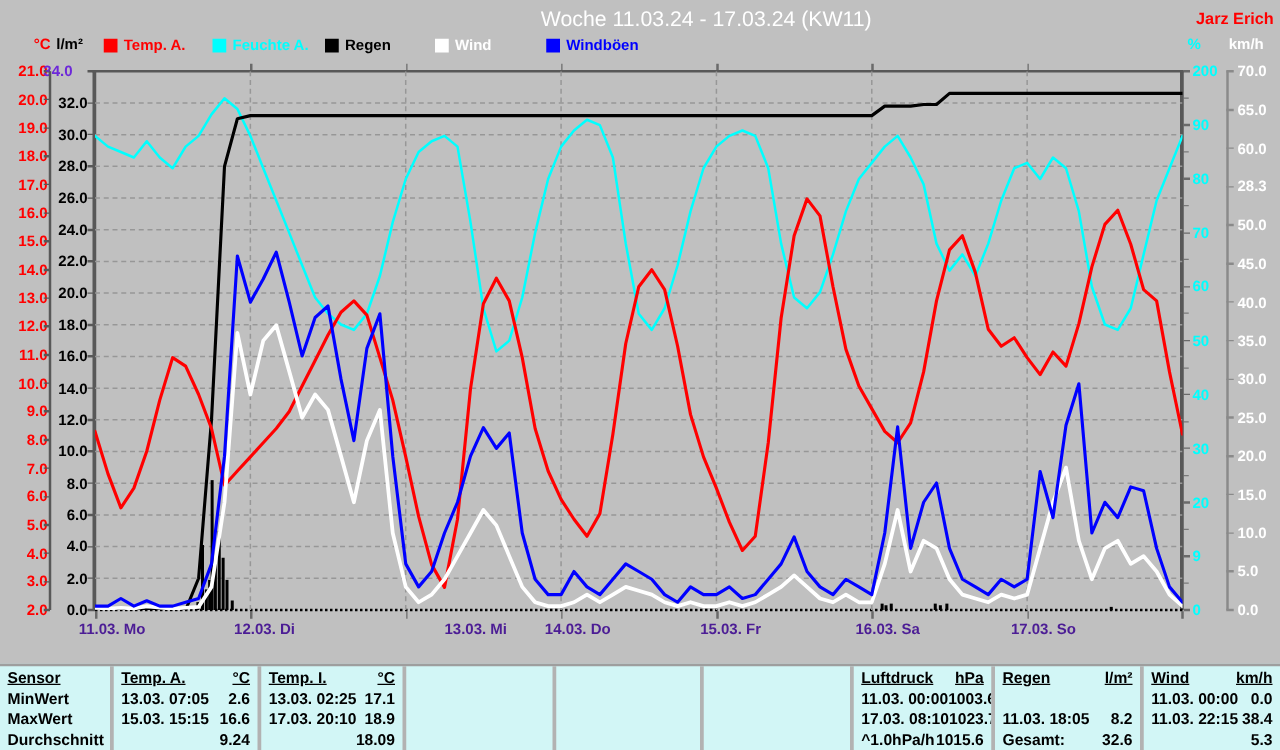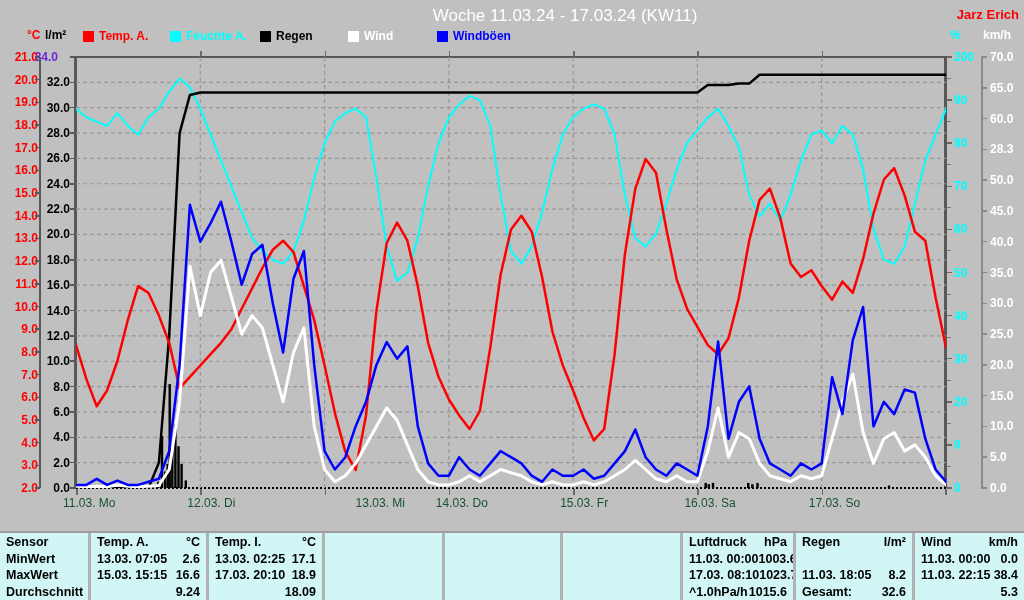--- a/index.html
+++ b/index.html
@@ -10,30 +10,30 @@
   .station { top:7px; right:5px; color:#ff0000; font-size:13px; font-weight:bold; }
   .unit-lbl { font-size:12px; font-weight:bold; white-space:nowrap; }
   .leg-item { top:29px; height:14px; display:flex; align-items:center; gap:5px; }
   .leg-sq { width:11px; height:11px; display:inline-block; }
   .leg-txt { font-size:12px; font-weight:bold; white-space:nowrap; }
   .axis-lab { position:absolute; font-size:12px; font-weight:bold; white-space:nowrap; line-height:12px; }
   .ta-r { text-align:right; }
   .tick { position:absolute; background:#585858; }
   .frame { position:absolute; background:#585858; }
   .x-base { position:absolute; left:76px; top:487px; width:870px; border-top:2px dotted #000000; }
-  .day-lab { position:absolute; top:496px; color:#14532d; font-size:12px; font-weight:normal; white-space:nowrap; }
+  .day-lab { position:absolute; top:496px; color:#4c1d95; font-size:12px; font-weight:bold; white-space:nowrap; }
   #plot-svg { position:absolute; left:76px; top:57px; }
   
   #bottom-table { position:absolute; left:0; top:531px; width:1024px; height:69px; background:#d2f6f6;
                   border-top:2px solid #9e9e9e; display:flex; }
   .tcol { height:100%; }
   .tcol + .tcol { border-left:3px solid #b2b2b2; }
   .trow { height:16.5px; display:flex; justify-content:space-between; align-items:center;
           padding:0 6px; font-size:12.5px; font-weight:bold; color:#000; white-space:nowrap; overflow:hidden; }
-  .trow.hd { height:17.5px; }
+  .trow.hd { height:17.5px;text-decoration:underline; }
 </style>
 </head>
 <body>
 
 <div class="abs title">Woche 11.03.24 - 17.03.24 (KW11)</div>
 <div class="abs station">Jarz Erich</div>
 
 <div id="legend">
     <div class="abs unit-lbl" style="left: 27px; top: 28px; color: rgb(255, 0, 0);">°C</div>
     <div class="abs unit-lbl" style="left: 45px; top: 28px; color: rgb(0, 0, 0);">l/m²</div>

